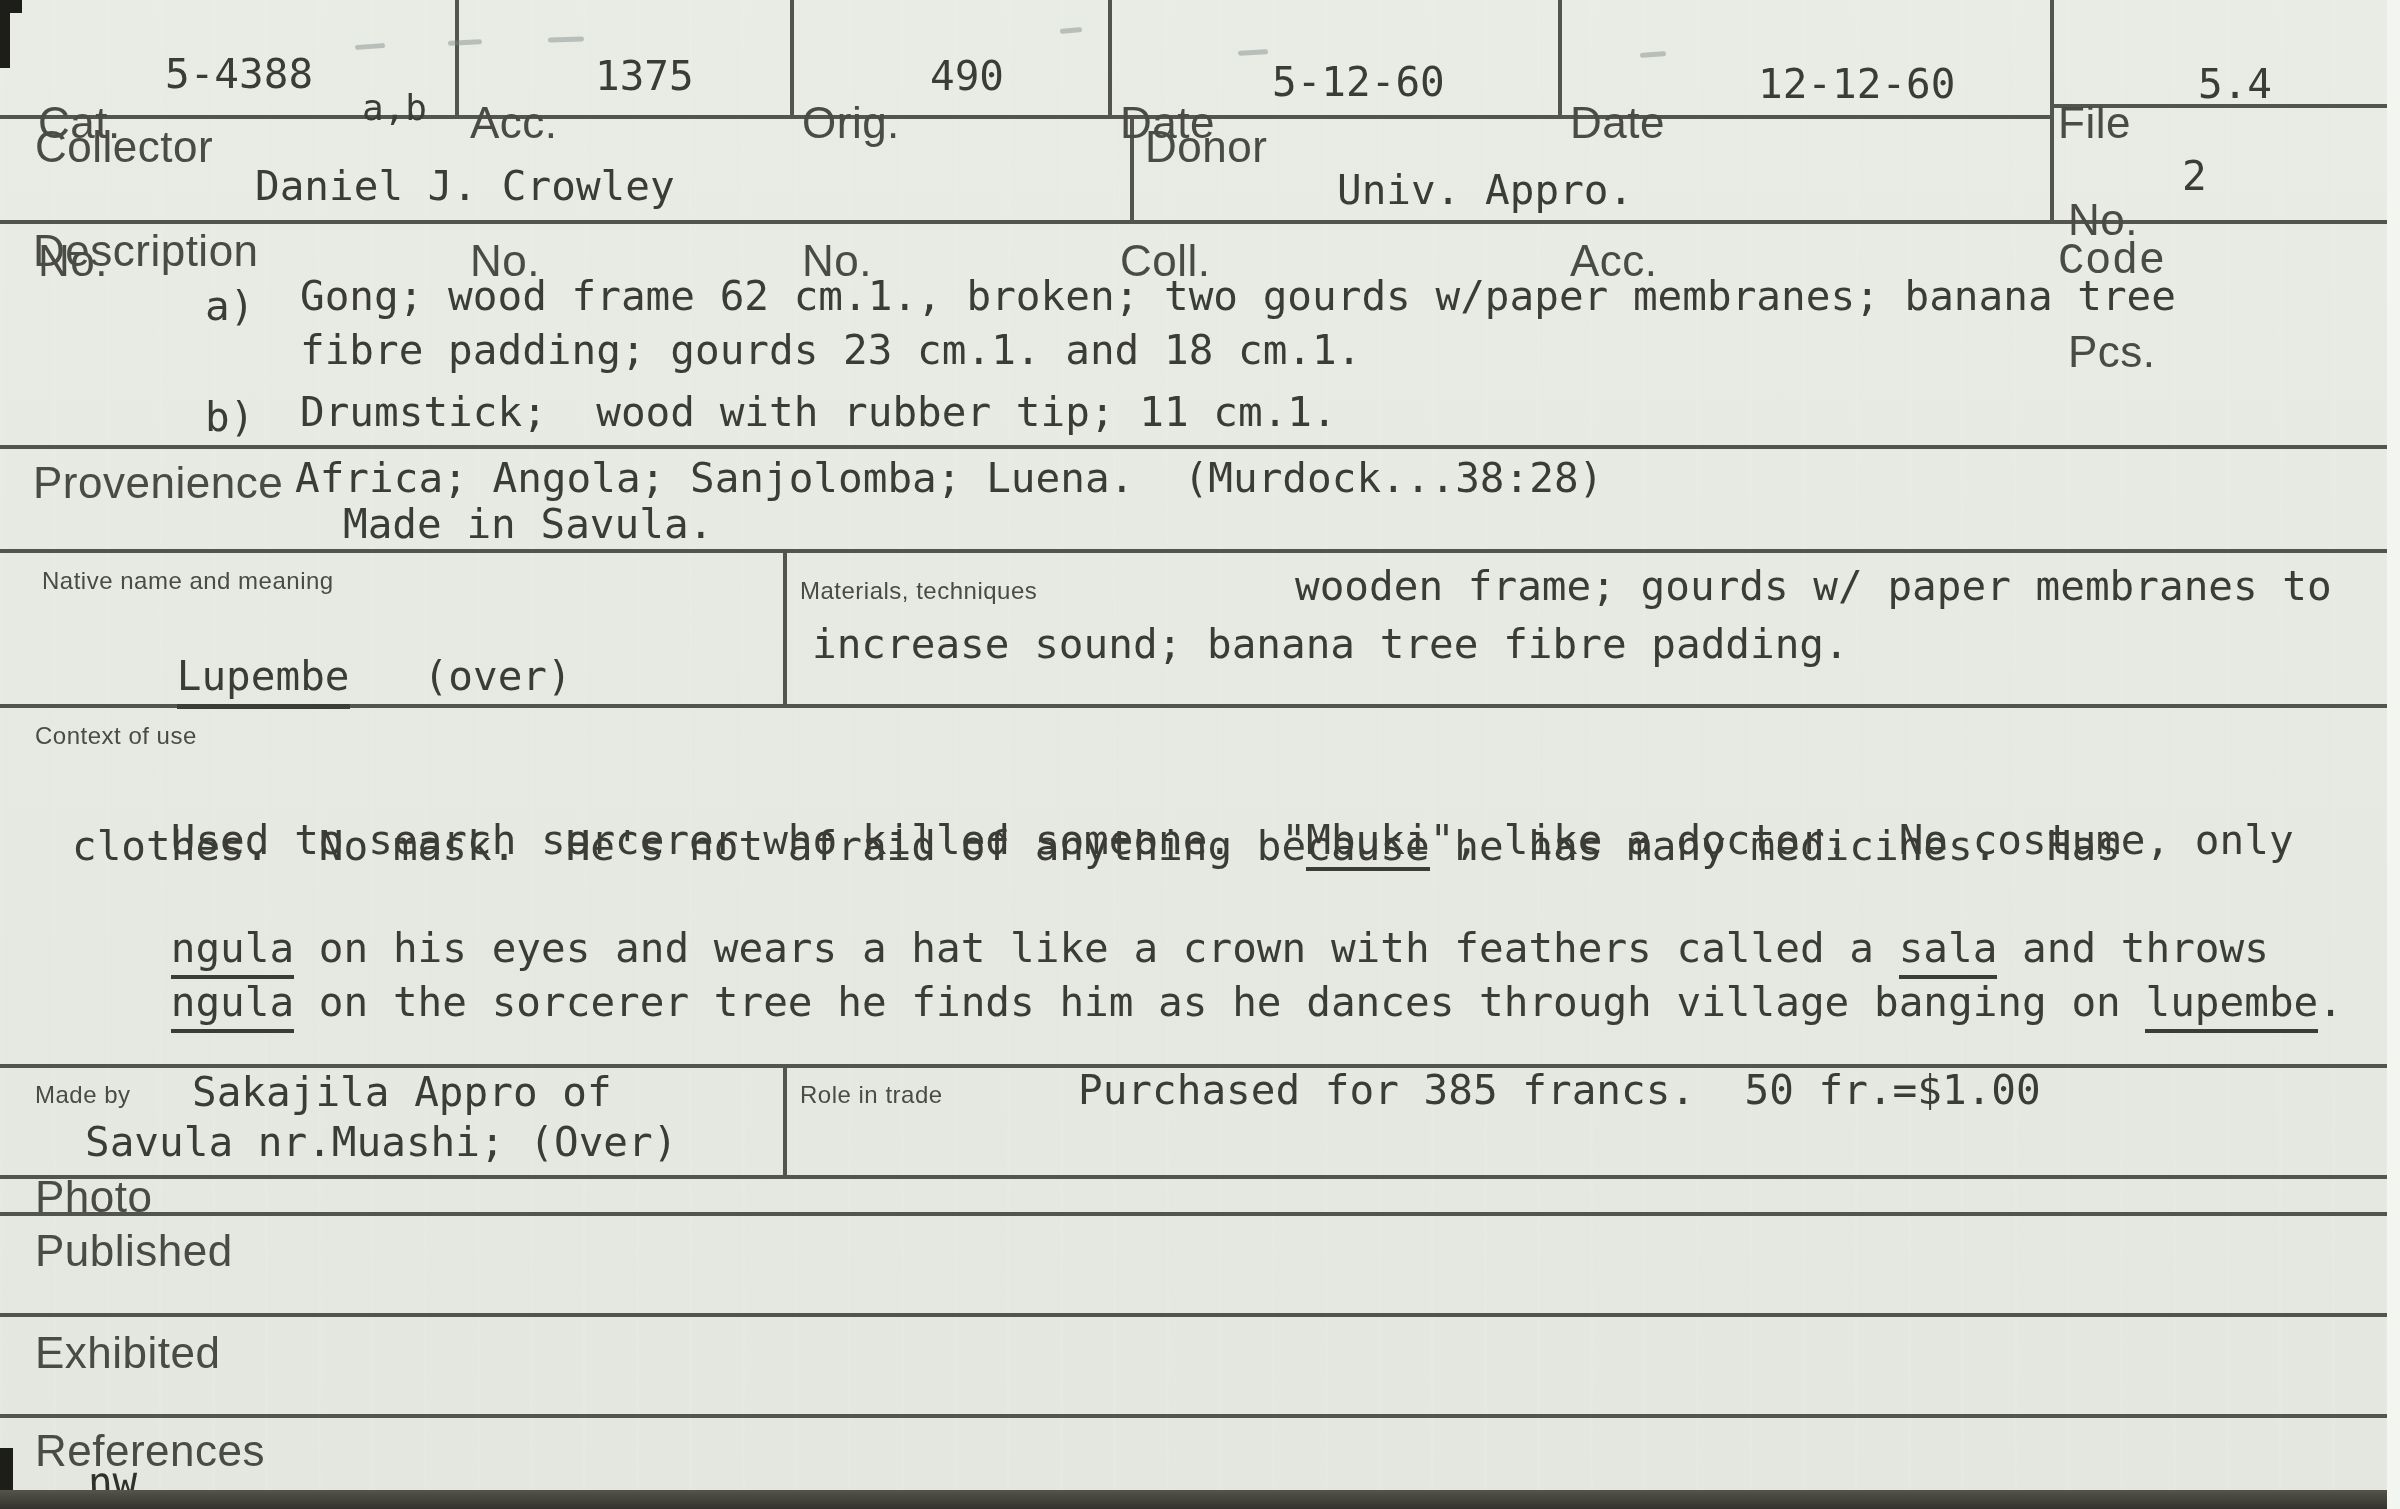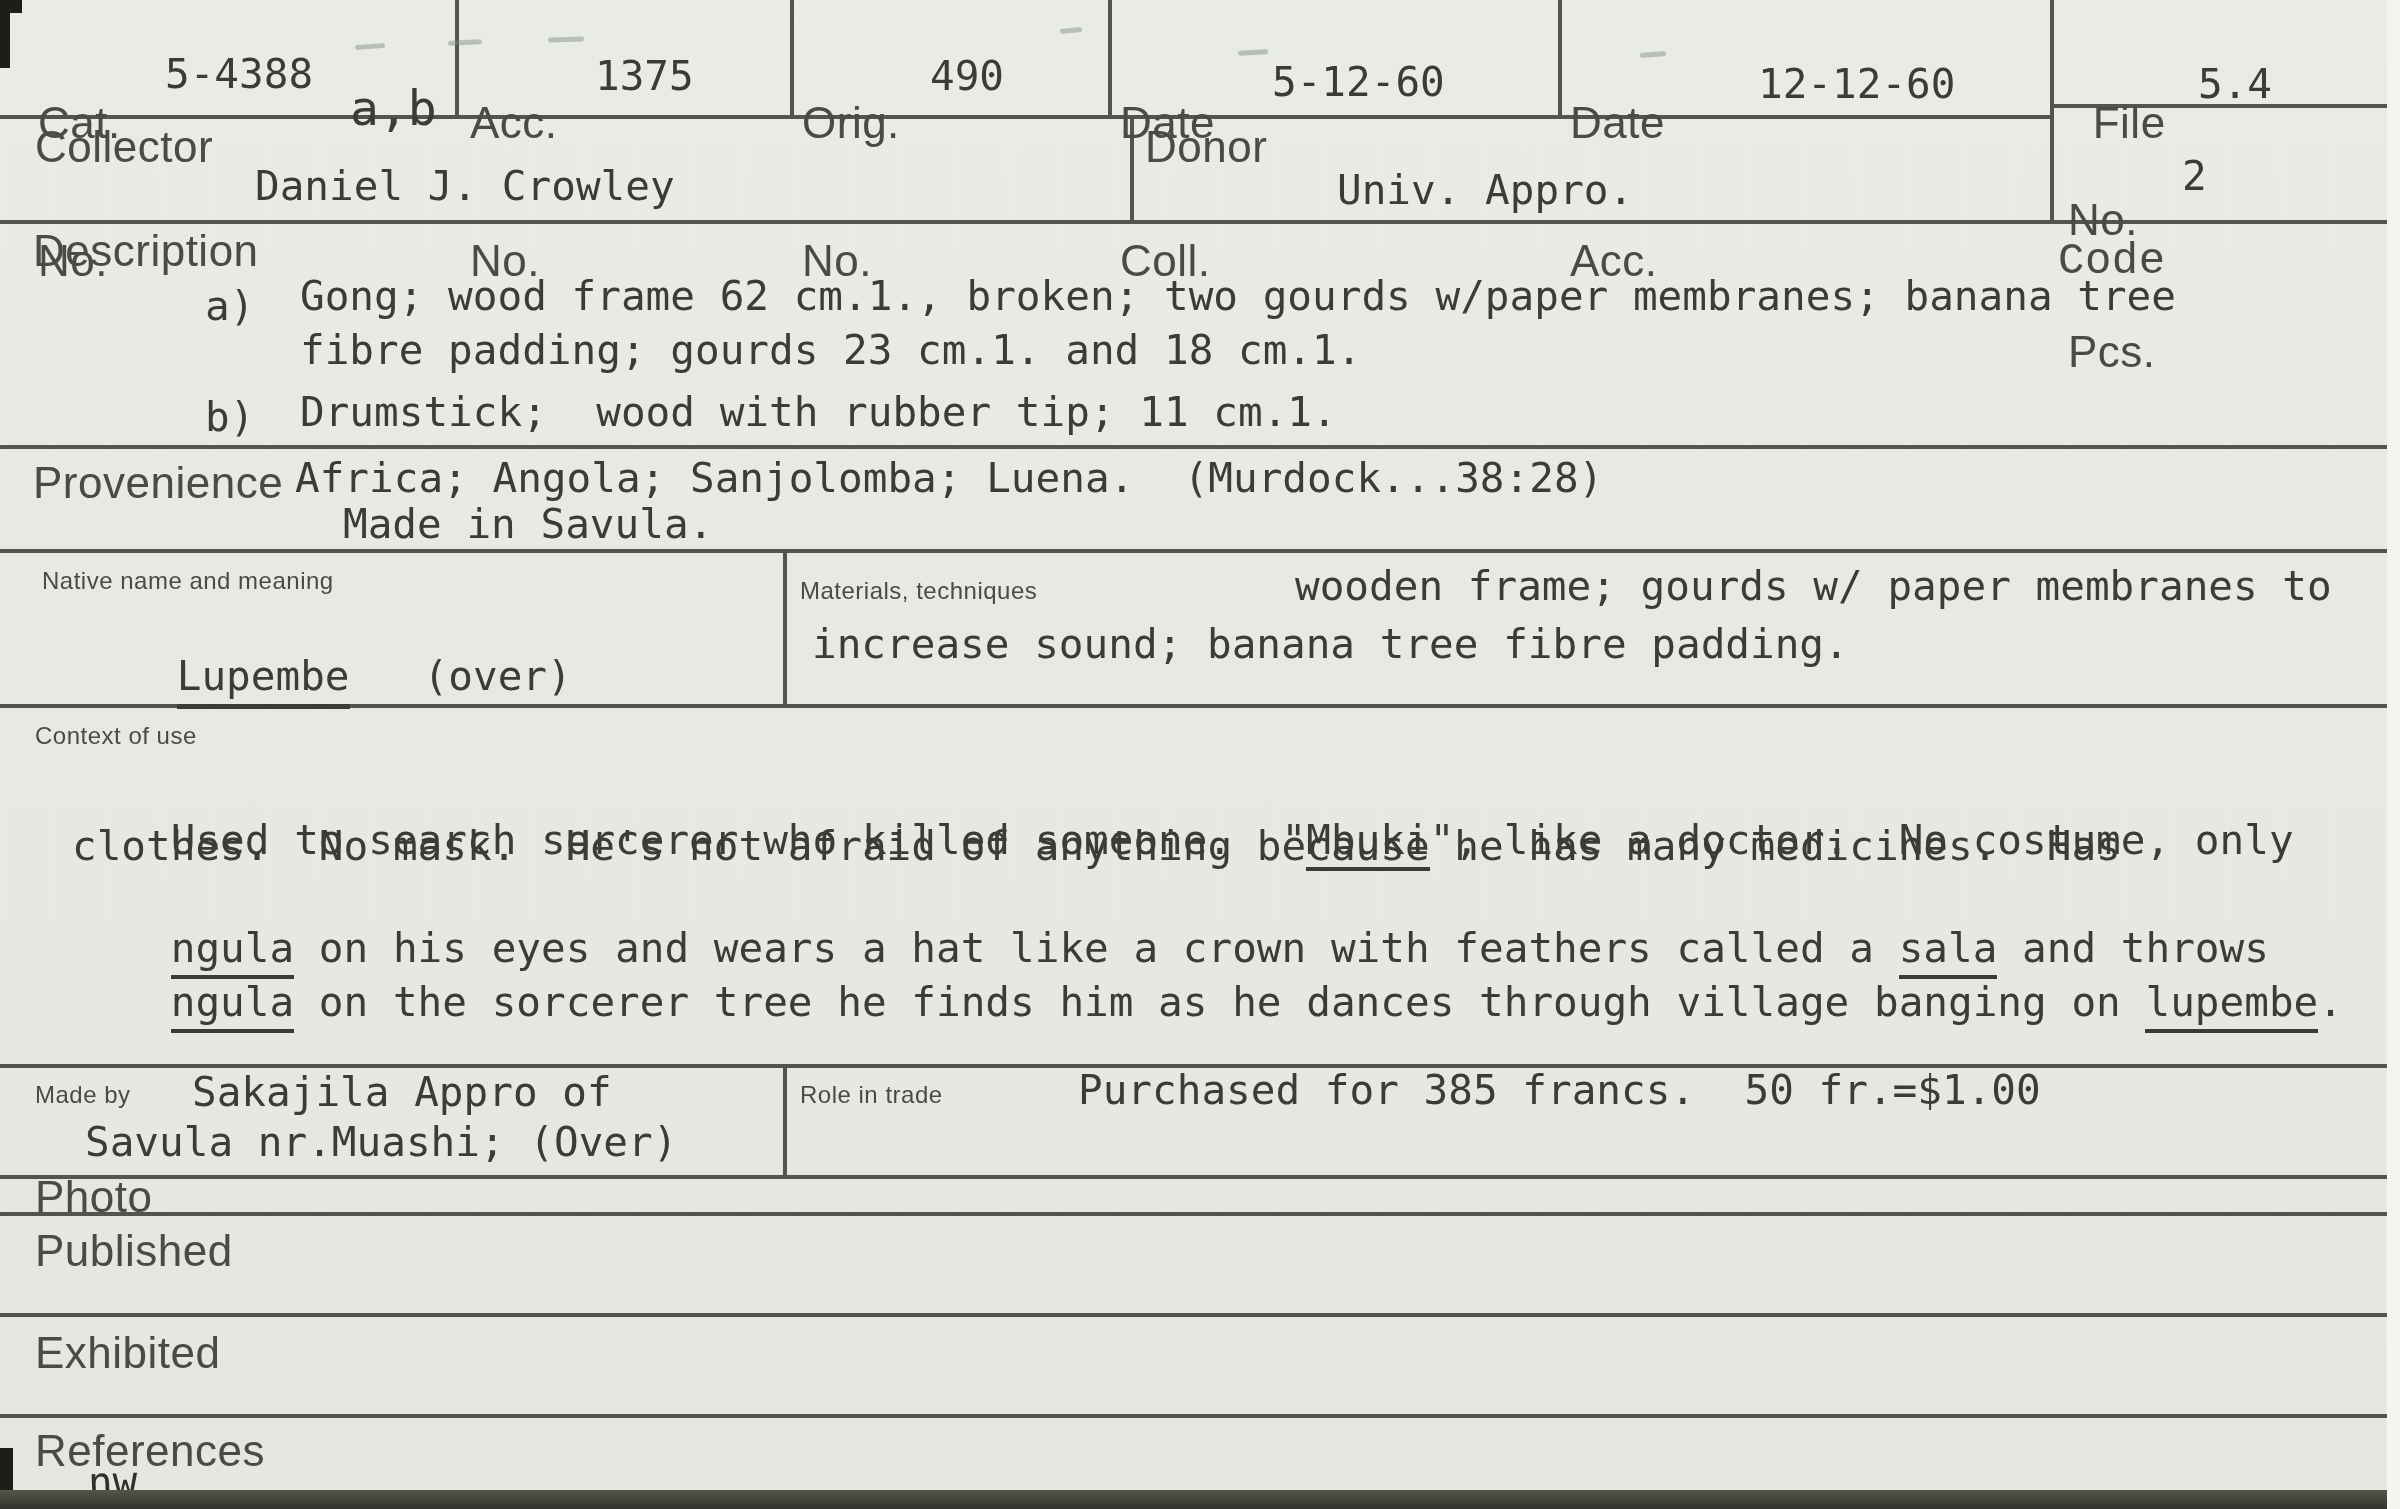--- a/index.html
+++ b/index.html
@@ -22,21 +22,21 @@
     white-space:pre;
   }
   .lbl-sm{font-size:24px;line-height:42px;}
   .typed{
     position:absolute;
     font-family:"DejaVu Sans Mono",monospace;
     font-size:41px;line-height:48px;
     color:#3b3c35;
     white-space:pre;
   }
-  .typed-sub{font-size:48px;}
+  .typed-sub{font-size:36px;margin-left:12px;}
   .u{border-bottom:4px solid #3b3c35;padding-bottom:3px;}
   .u-heavy{border-bottom:5px solid #3b3c35;padding-bottom:4px;}
   .hline{position:absolute;height:4px;background:#53544b;}
   .vline{position:absolute;width:4px;background:#53544b;}
   .mark{position:absolute;background:rgba(125,135,133,0.45);height:5px;border-radius:3px;}
   .edge-black{position:absolute;background:#1d1d1a;}
   .bottom-band{position:absolute;left:0;right:0;top:1490px;height:19px;background:linear-gradient(180deg,#55544b,#33322c);}
   .right-strip{position:absolute;top:0;right:0;width:13px;height:1509px;background:#f3f5f0;}
   .handwritten{transform:rotate(-2deg);color:#2f302a;}
 </style>
@@ -90,21 +90,21 @@
     <span style="display:block;">Coll.</span>
   </div>
   <div class="typed" style="left:1272px;top:58px;">5-12-60</div>
 
   <div class="lbl" style="left:1570px;top:8px;">
     <span style="display:block;">Date</span>
     <span style="display:block;">Acc.</span>
   </div>
   <div class="typed" style="left:1758px;top:60px;">12-12-60</div>
 
-  <div class="lbl" style="left:2058px;top:8px;text-align:right;">
+  <div class="lbl" style="left:2058px;top:8px;">
     <span style="display:block;">File</span>
     <span style="display:block;font-family:Liberation Mono, monospace;">Code</span>
   </div>
   <div class="typed" style="left:2198px;top:60px;">5.4</div>
 
   <div class="lbl" style="left:35px;top:124px;">Collector</div>
   <div class="typed" style="left:255px;top:162px;">Daniel J. Crowley</div>
 
   <div class="lbl" style="left:1145px;top:124px;">Donor</div>
   <div class="typed" style="left:1337px;top:166px;">Univ. Appro.</div>

